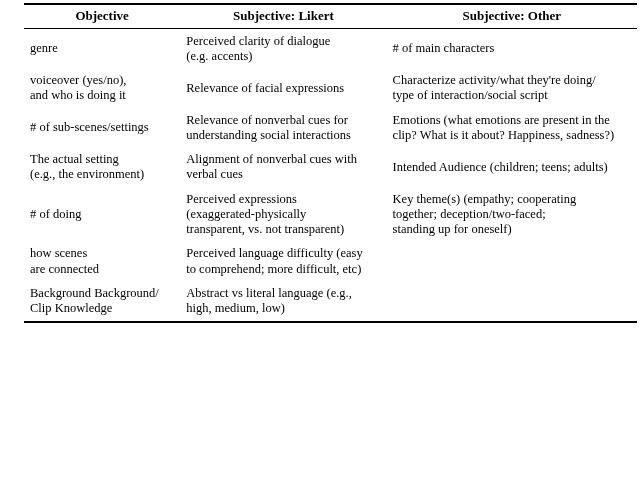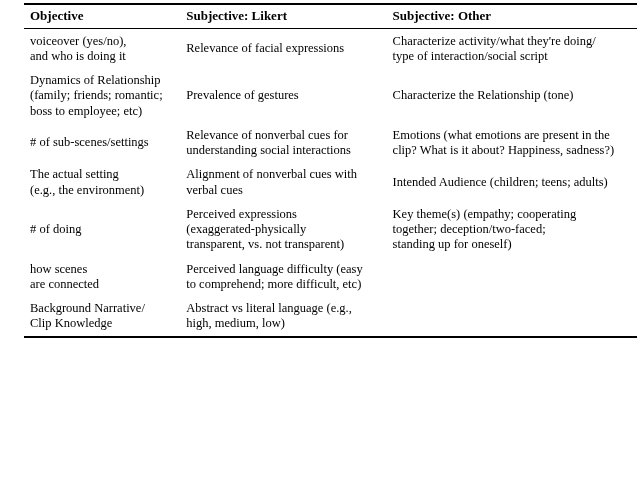--- a/index.html
+++ b/index.html
@@ -18,21 +18,21 @@
     overflow: hidden;
   }
   table.paper-table {
     border-collapse: collapse;
     width: 100%;
     table-layout: fixed;
     border-top: 2px solid #000;
     border-bottom: 2px solid #000;
   }
   table.paper-table thead th {
-    text-align: left;
+    text-align: center;
     font-weight: bold;
     font-size: 13px;
     padding: 3px 6px 4px 6px;
     border-bottom: 1.5px solid #000;
     vertical-align: middle;
   }
   table.paper-table td {
     font-size: 12.5px;
     line-height: 1.22;
     padding: 4.5px 6px;
@@ -56,32 +56,31 @@
     </colgroup>
     <thead>
       <tr>
         <th>Objective</th>
         <th>Subjective: Likert</th>
         <th>Subjective: Other</th>
       </tr>
     </thead>
     <tbody>
         <tr>
+          <td>genre</td>
+          <td>Perceived clarity of dialogue
+(e.g. accents)</td>
+          <td># of main characters</td>
+        </tr>
+        <tr>
           <td>voiceover (yes/no),
 and who is doing it</td>
           <td>Relevance of facial expressions</td>
           <td>Characterize activity/what they're doing/
 type of interaction/social script</td>
-        </tr>
-        <tr>
-          <td>Dynamics of Relationship
-(family; friends; romantic;
-boss to employee; etc)</td>
-          <td>Prevalence of gestures</td>
-          <td>Characterize the Relationship (tone)</td>
         </tr>
         <tr>
           <td># of sub-scenes/settings</td>
           <td>Relevance of nonverbal cues for
 understanding social interactions</td>
           <td>Emotions (what emotions are present in the
 clip? What is it about? Happiness, sadness?)</td>
         </tr>
         <tr>
           <td>The actual setting
@@ -100,21 +99,21 @@
 standing up for oneself)</td>
         </tr>
         <tr>
           <td>how scenes
 are connected</td>
           <td>Perceived language difficulty (easy
 to comprehend; more difficult, etc)</td>
           <td></td>
         </tr>
         <tr>
-          <td>Background Narrative/
+          <td>Background Background/
 Clip Knowledge</td>
           <td>Abstract vs literal language (e.g.,
 high, medium, low)</td>
           <td></td>
         </tr>
       </tbody>
   </table>
 </div>
 
 </body></html>

